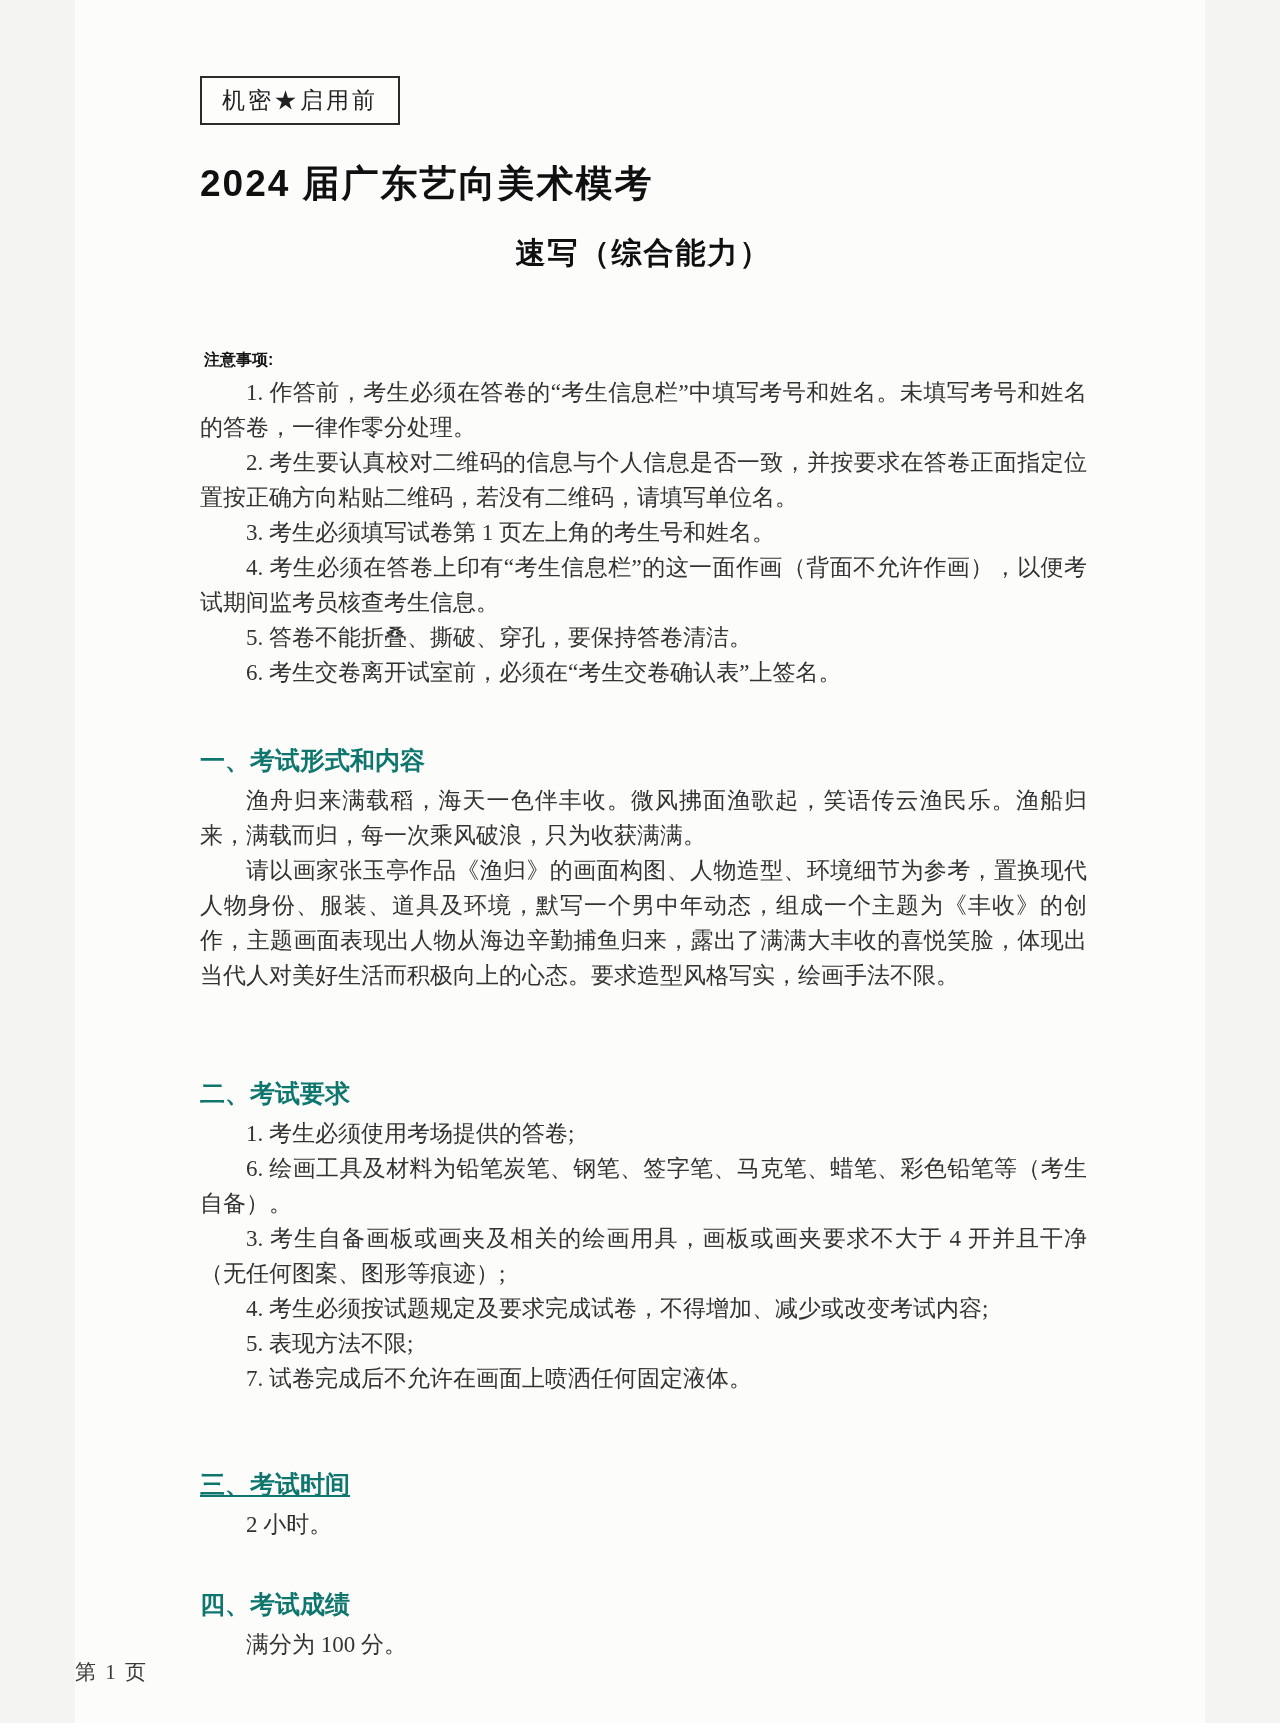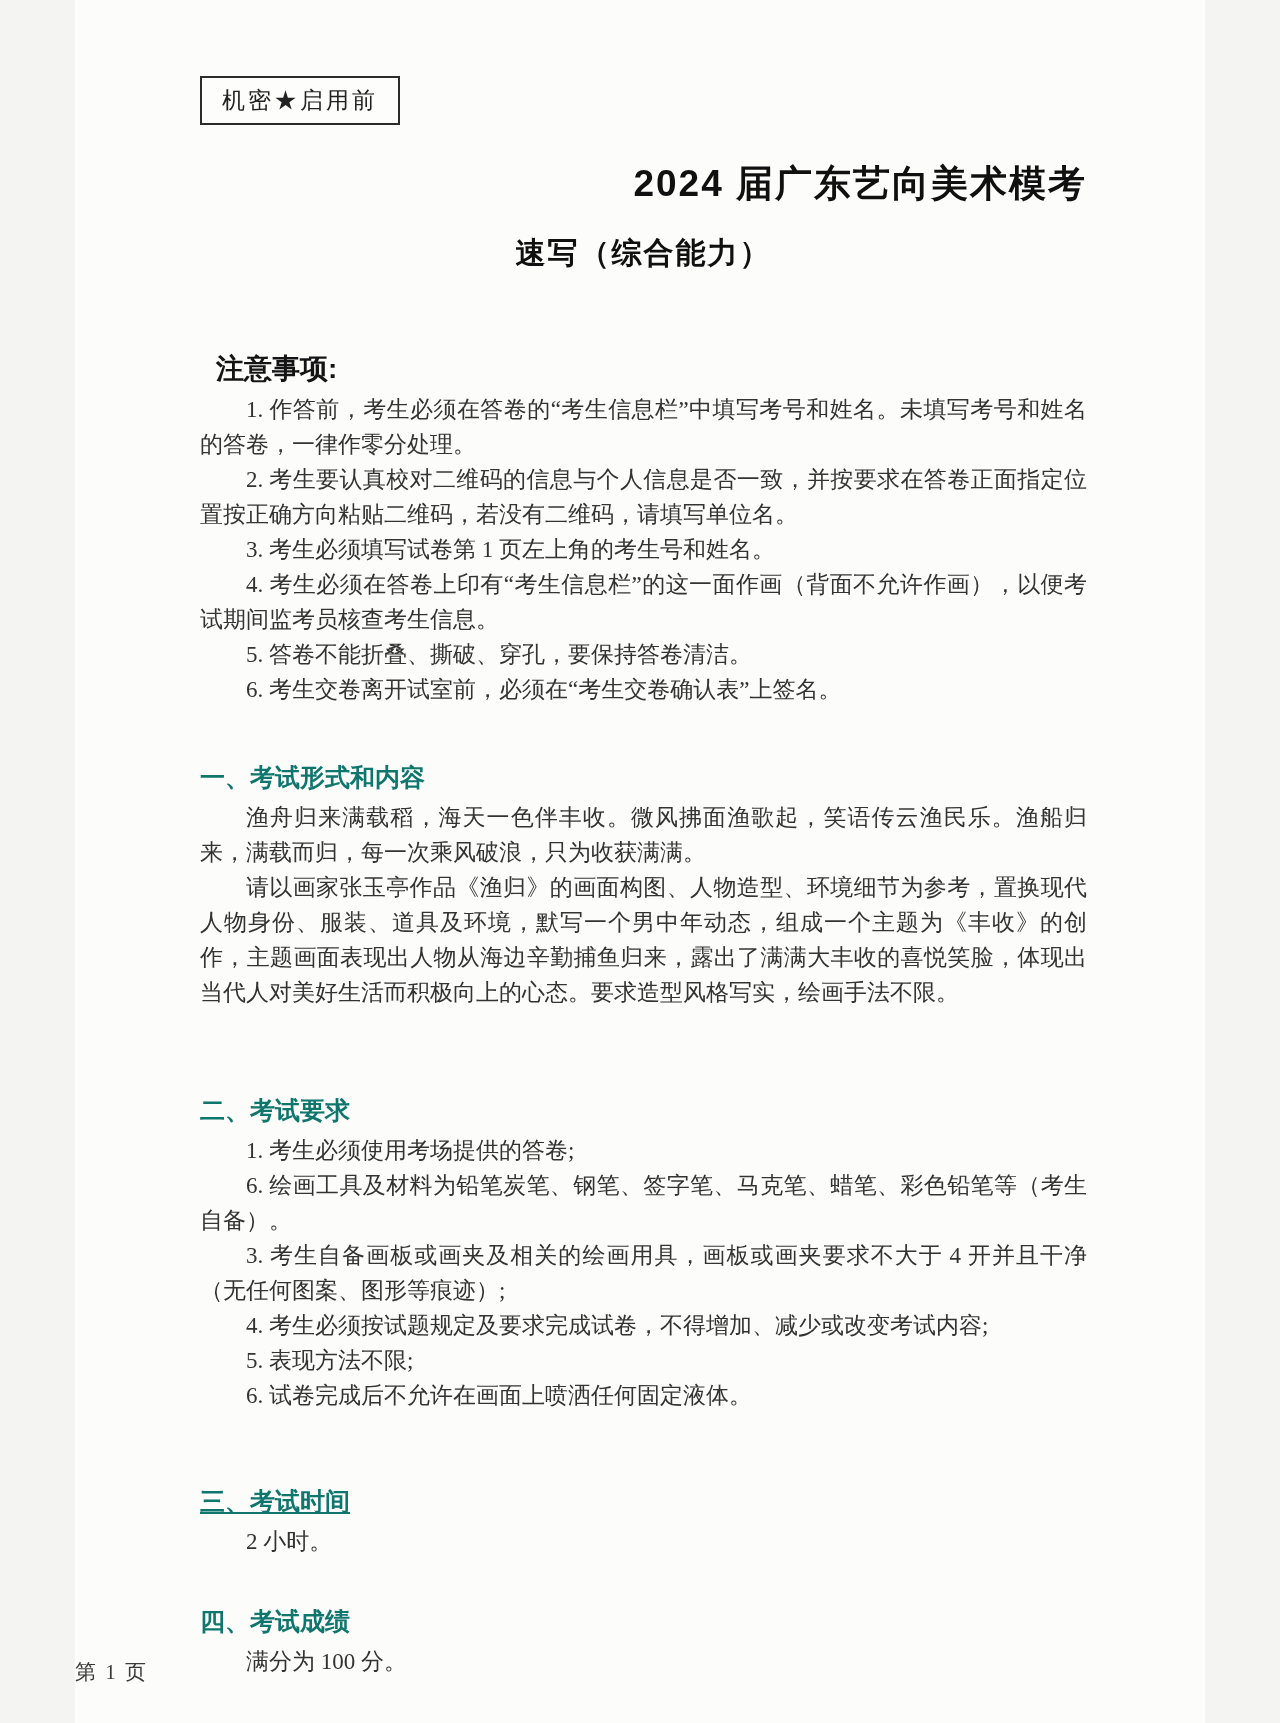--- a/index.html
+++ b/index.html
@@ -24,40 +24,40 @@
     margin-top: 76px;
     border: 2px solid #2b2b2b;
     padding: 7px 20px;
     font-size: 23px;
     color: #222;
     letter-spacing: 3px;
     background: #fdfdfc;
   }
   .title {
     margin: 34px 0 0 0;
-    text-align: right;
+    text-align: left;
     font-family: "Liberation Sans", "DejaVu Sans", sans-serif;
     font-size: 37px;
     font-weight: 700;
     color: #101010;
     letter-spacing: 2px;
   }
   .subtitle {
     margin: 24px 0 0 0;
     text-align: center;
     font-family: "Liberation Sans", "DejaVu Sans", sans-serif;
     font-size: 30px;
     font-weight: 700;
     color: #101010;
     letter-spacing: 2px;
   }
   .notice-heading {
-    margin: 76px 0 4px 16px;
+    margin: 76px 0 4px 4px;
     font-family: "Liberation Sans", "DejaVu Sans", sans-serif;
-    font-size: 28px;
+    font-size: 16px;
     font-weight: 700;
     color: #141414;
   }
   .section-heading {
     font-family: "Liberation Sans", "DejaVu Sans", sans-serif;
     font-size: 25px;
     font-weight: 700;
     color: #0f766e;
     margin: 0;
   }
@@ -109,21 +109,21 @@
   <h3 class="section-heading sec1-heading">一、考试形式和内容</h3>
   <p class="body-para first-para">渔舟归来满载稻，海天一色伴丰收。微风拂面渔歌起，笑语传云渔民乐。渔船归来，满载而归，每一次乘风破浪，只为收获满满。</p>
   <p class="body-para">请以画家张玉亭作品《渔归》的画面构图、人物造型、环境细节为参考，置换现代人物身份、服装、道具及环境，默写一个男中年动态，组成一个主题为《丰收》的创作，主题画面表现出人物从海边辛勤捕鱼归来，露出了满满大丰收的喜悦笑脸，体现出当代人对美好生活而积极向上的心态。要求造型风格写实，绘画手法不限。</p>
 
   <h3 class="section-heading sec2-heading">二、考试要求</h3>
   <p class="body-para first-para">1. 考生必须使用考场提供的答卷;</p>
   <p class="body-para">6. 绘画工具及材料为铅笔炭笔、钢笔、签字笔、马克笔、蜡笔、彩色铅笔等（考生自备）。</p>
   <p class="body-para">3. 考生自备画板或画夹及相关的绘画用具，画板或画夹要求不大于 4 开并且干净（无任何图案、图形等痕迹）;</p>
   <p class="body-para">4. 考生必须按试题规定及要求完成试卷，不得增加、减少或改变考试内容;</p>
   <p class="body-para">5. 表现方法不限;</p>
-  <p class="body-para">6. 试卷完成后不允许在画面上喷洒任何固定液体。</p>
+  <p class="body-para">7. 试卷完成后不允许在画面上喷洒任何固定液体。</p>
 
   <h3 class="section-heading sec3-heading">三、考试时间</h3>
   <p class="body-para first-para">2 小时。</p>
 
   <h3 class="section-heading sec4-heading">四、考试成绩</h3>
   <p class="body-para first-para">满分为 100 分。</p>
 
   <div class="footer">第 1 页</div>
 
 </div>

